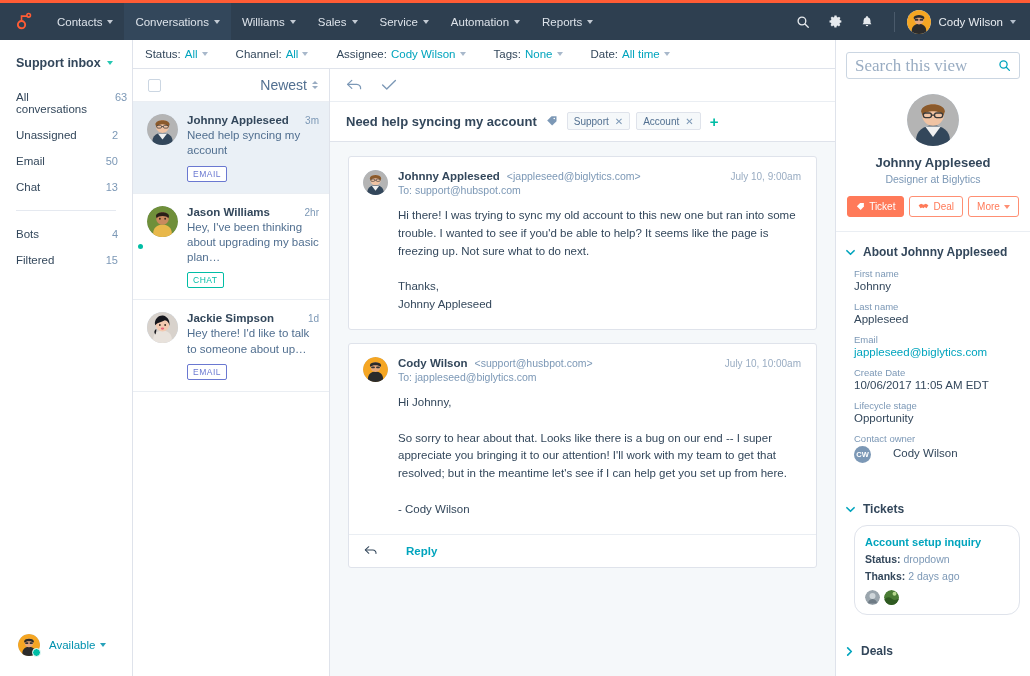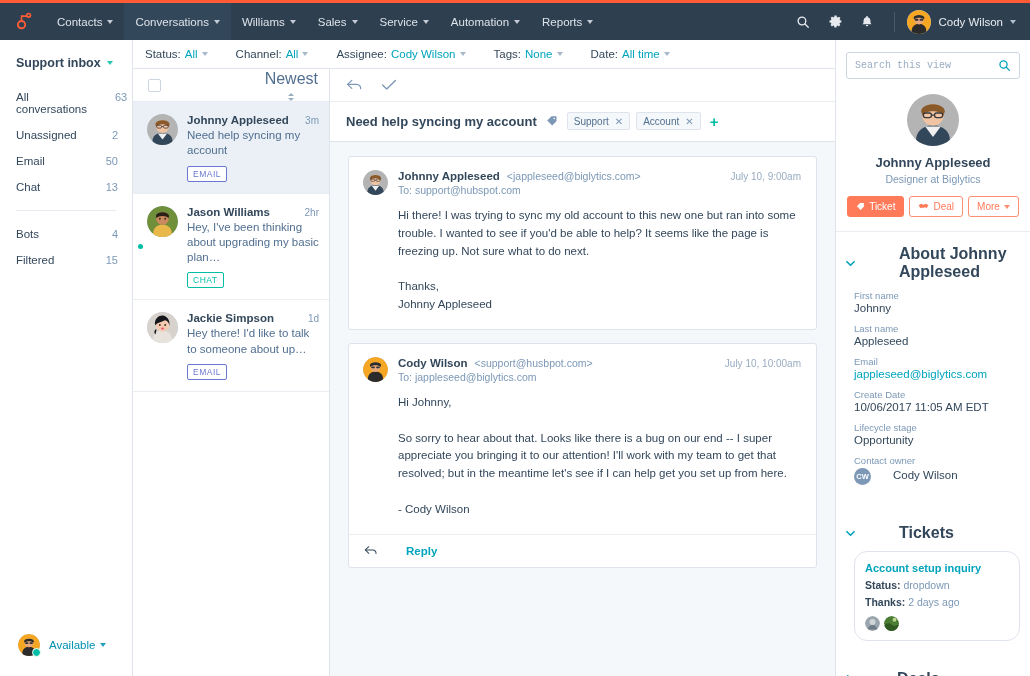--- a/index.html
+++ b/index.html
@@ -98,21 +98,21 @@
   
   .convlist {
     width: 197px; flex: 0 0 197px; background: #fff; border-right: 1px solid #dfe3eb;
     display: flex; flex-direction: column;
   }
   .convlist-head {
     height: 33px; flex: 0 0 33px; display: flex; align-items: center;
     justify-content: space-between; padding: 0 11px 0 15px; border-bottom: 1px solid #eaeef3;
   }
   .chk { width: 13px; height: 13px; border: 1.5px solid #cbd6e2; border-radius: 2px; background: #fff; cursor: pointer; }
-  .sort { display: flex; align-items: center; gap: 5px; font-size: 16px; color: #516f90; cursor: pointer; flex-direction: column; }
+  .sort { display: flex; align-items: center; gap: 5px; font-size: 14px; color: #516f90; cursor: pointer; }
   .sort-arrows { display: flex; flex-direction: column; gap: 2px; color: #99acc2; }
   .tri-up { width:0;height:0;border-left:3px solid transparent;border-right:3px solid transparent;border-bottom:3.5px solid currentColor;}
   .tri-dn { width:0;height:0;border-left:3px solid transparent;border-right:3px solid transparent;border-top:3.5px solid currentColor;}
 
   .conv {
     display: flex; gap: 9px; padding: 12px 10px 11px 14px;
     border-bottom: 1px solid #eaeef3; cursor: pointer; position: relative;
   }
   .conv.selected { background: #eaf0f6; }
   .conv-unread-dot {
@@ -174,40 +174,40 @@
   .rsidebar {
     width: 195px; flex: 0 0 195px; background: #fff; border-left: 1px solid #dfe3eb;
     display: flex; flex-direction: column; overflow: hidden;
   }
   .search-wrap { padding: 12px 10px 11px 10px; }
   .search-box {
     display: flex; align-items: center; border: 1px solid #cbd6e2; border-radius: 3px;
     height: 27px; padding: 0 8px; background: #fff;
   }
   .search-box input {
-    border: none; outline: none; font-size: 10px; color: #33475b; flex: 1;
-    font-family: Liberation Mono, monospace; background: transparent; min-width: 0;
+    border: none; outline: none; font-size: 17px; color: #33475b; flex: 1;
+    font-family: Liberation Serif, serif; background: transparent; min-width: 0;
   }
   .search-box input::placeholder { color: #99acc2; }
   .profile { padding: 4px 10px 14px 10px; text-align: center; border-bottom: 1px solid #eaeef3; }
   .profile-name { font-size: 13px; font-weight: bold; color: #33475b; margin-top: 9px; }
   .profile-role { font-size: 10.5px; color: #7c98b6; margin-top: 3px; }
   .profile-btns { display: flex; justify-content: center; gap: 5px; margin-top: 11px; }
   .btn {
     display: inline-flex; align-items: center; gap: 4px; font-size: 10px;
     border-radius: 3px; padding: 4px 8px; cursor: pointer; white-space: nowrap;
   }
   .btn.primary { background: #ff7a59; color: #fff; border: 1px solid #ff7a59; }
   .btn.outline { background: #fff; color: #ff7a59; border: 1px solid #ff8f73; }
   .btn .caret-down { border-top-color: currentColor; }
 
   .sect-head {
     display: flex; align-items: center; gap: 8px; padding: 13px 10px 9px 10px; cursor: pointer;
   }
-  .sect-title { font-size: 16px; font-weight: bold; color: #33475b; margin-left: 36px; }
+  .sect-title { font-size: 12px; font-weight: bold; color: #33475b; }
   .chev { color: #00a4bd; font-size: 10px; line-height: 1; display:flex; }
   .props { padding: 0 10px 13px 18px; }
   .prop { margin-bottom: 9px; }
   .prop-label { font-size: 9.5px; color: #7c98b6; }
   .prop-value { font-size: 11.5px; color: #33475b; margin-top: 1px; }
   .prop-value.link { color: #00a4bd; }
   .owner { display: flex; gap: 22px; margin-top: 2px; }
   .owner-av {
     width: 17px; height: 17px; border-radius: 50%; background: #7c98b6; color: #fff;
     font-size: 7.5px; display: flex; align-items: center; justify-content: center; font-weight: bold;

